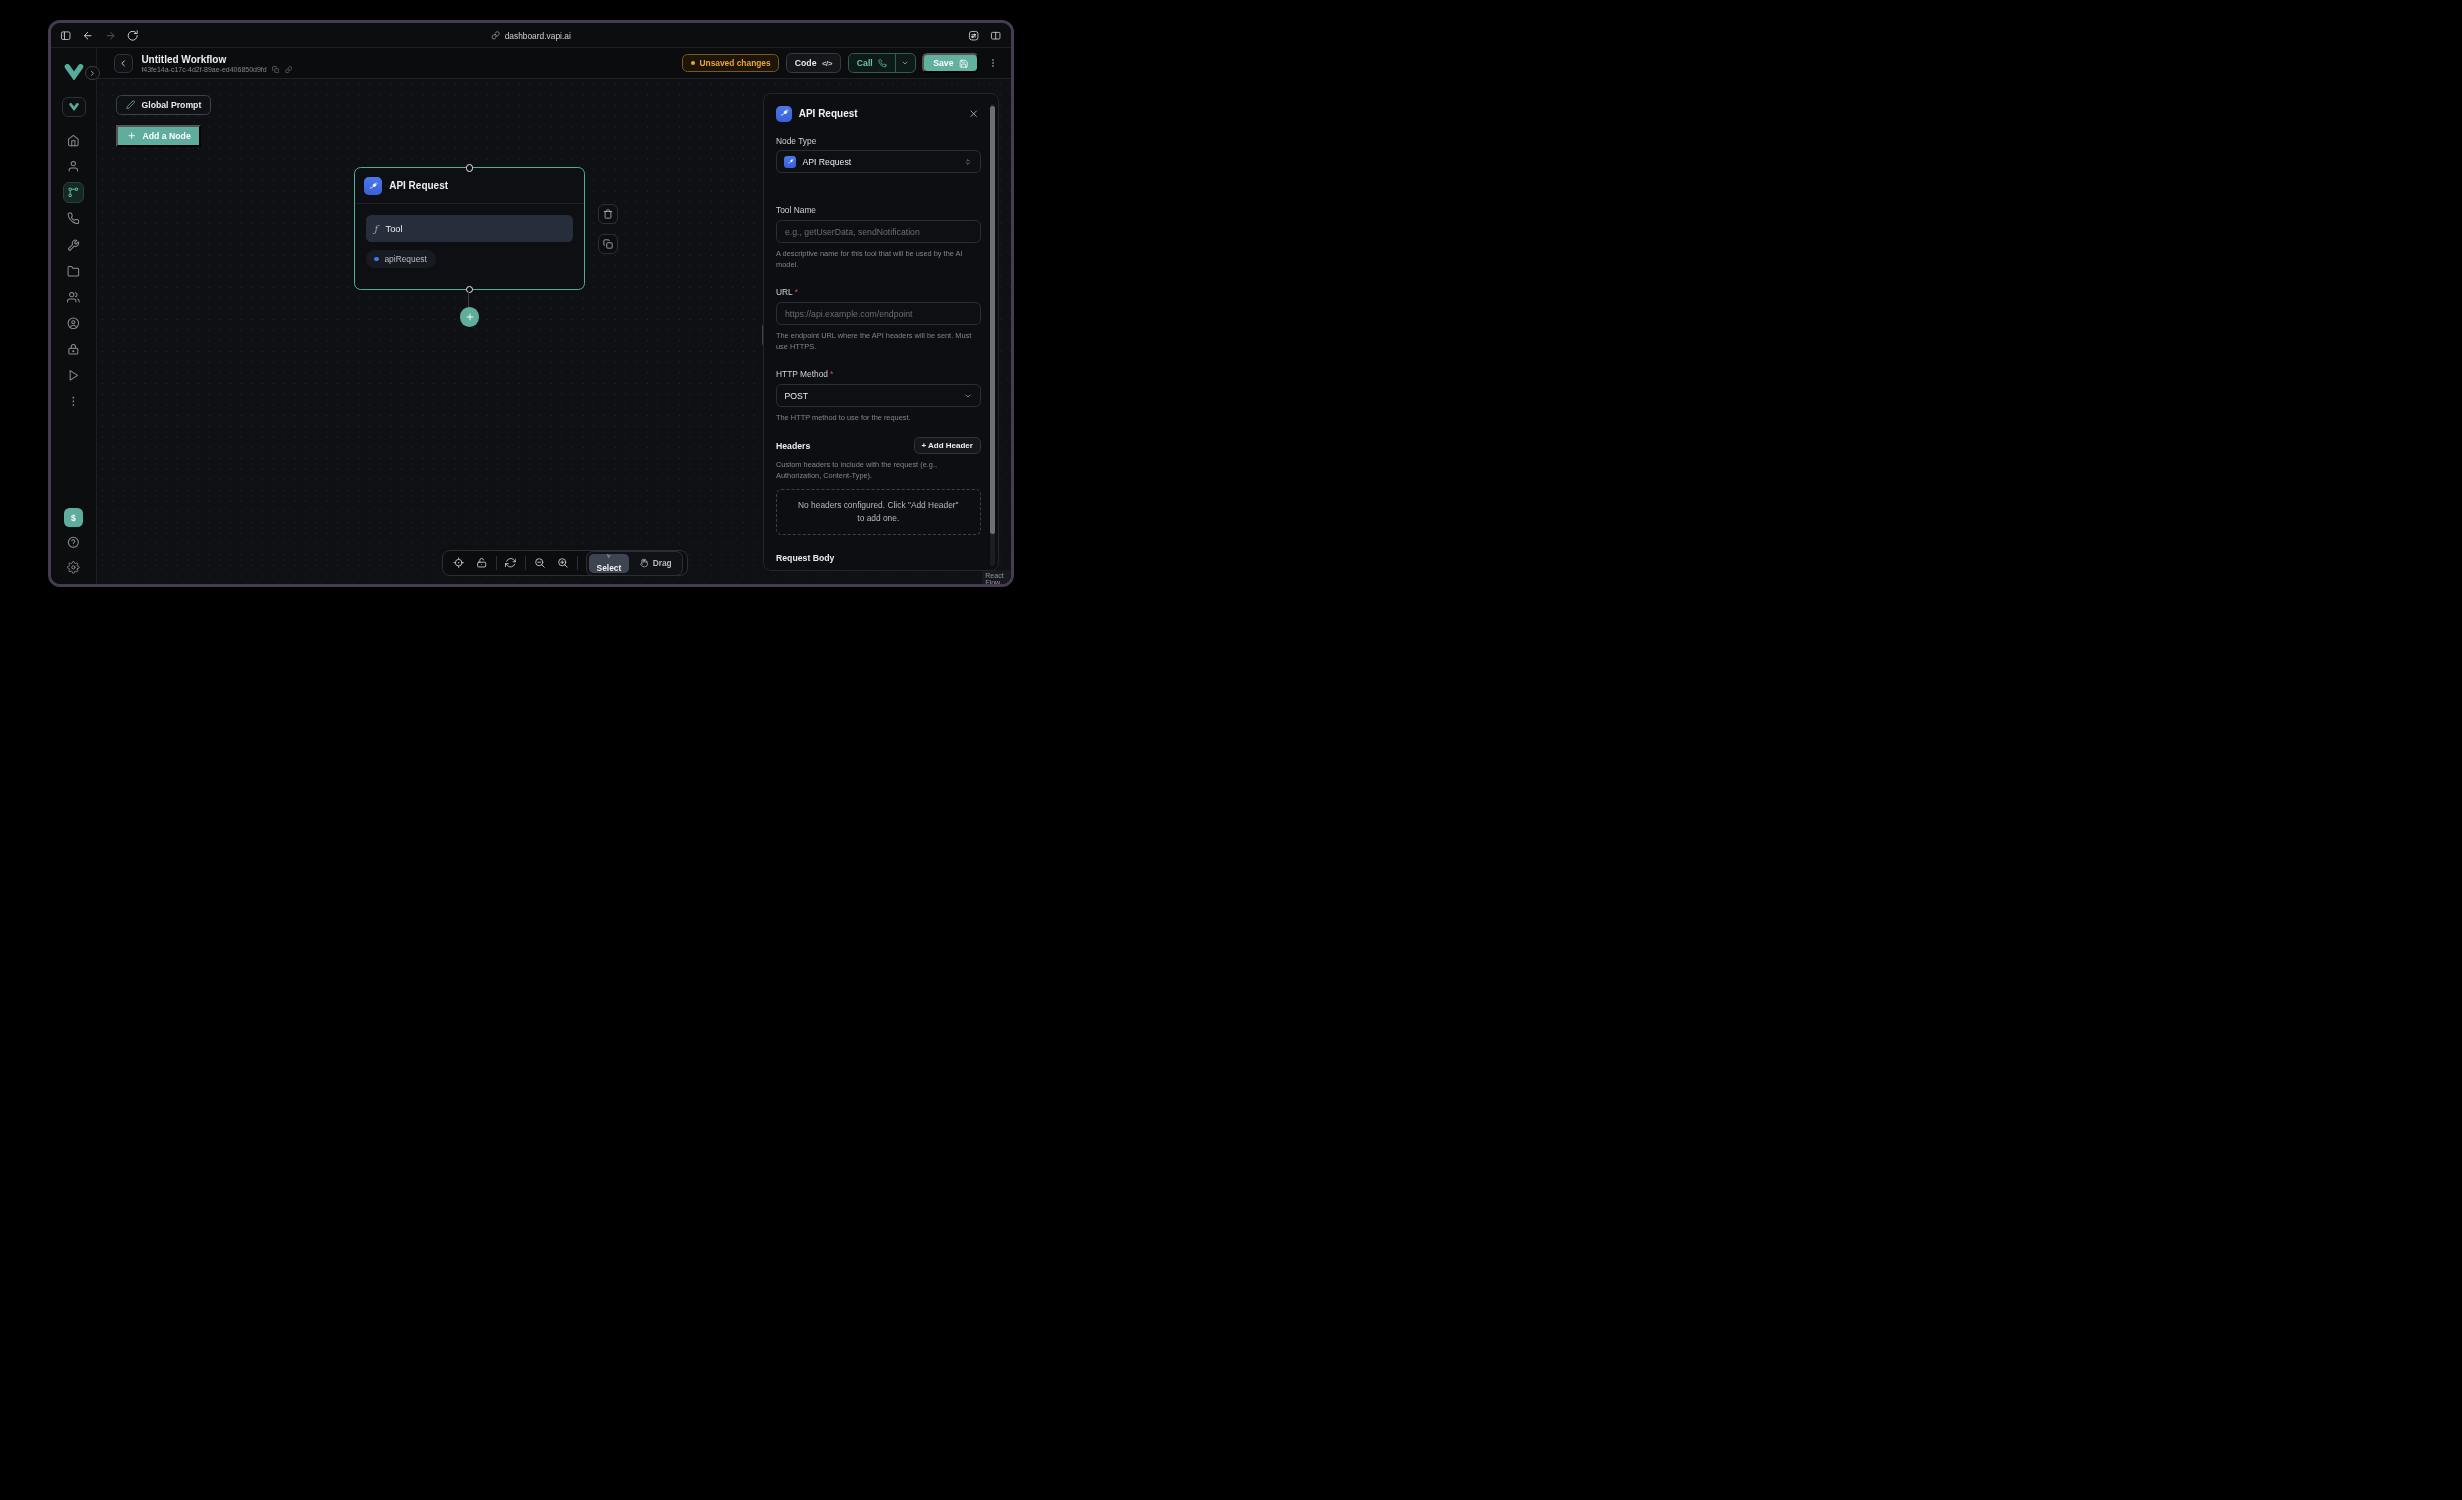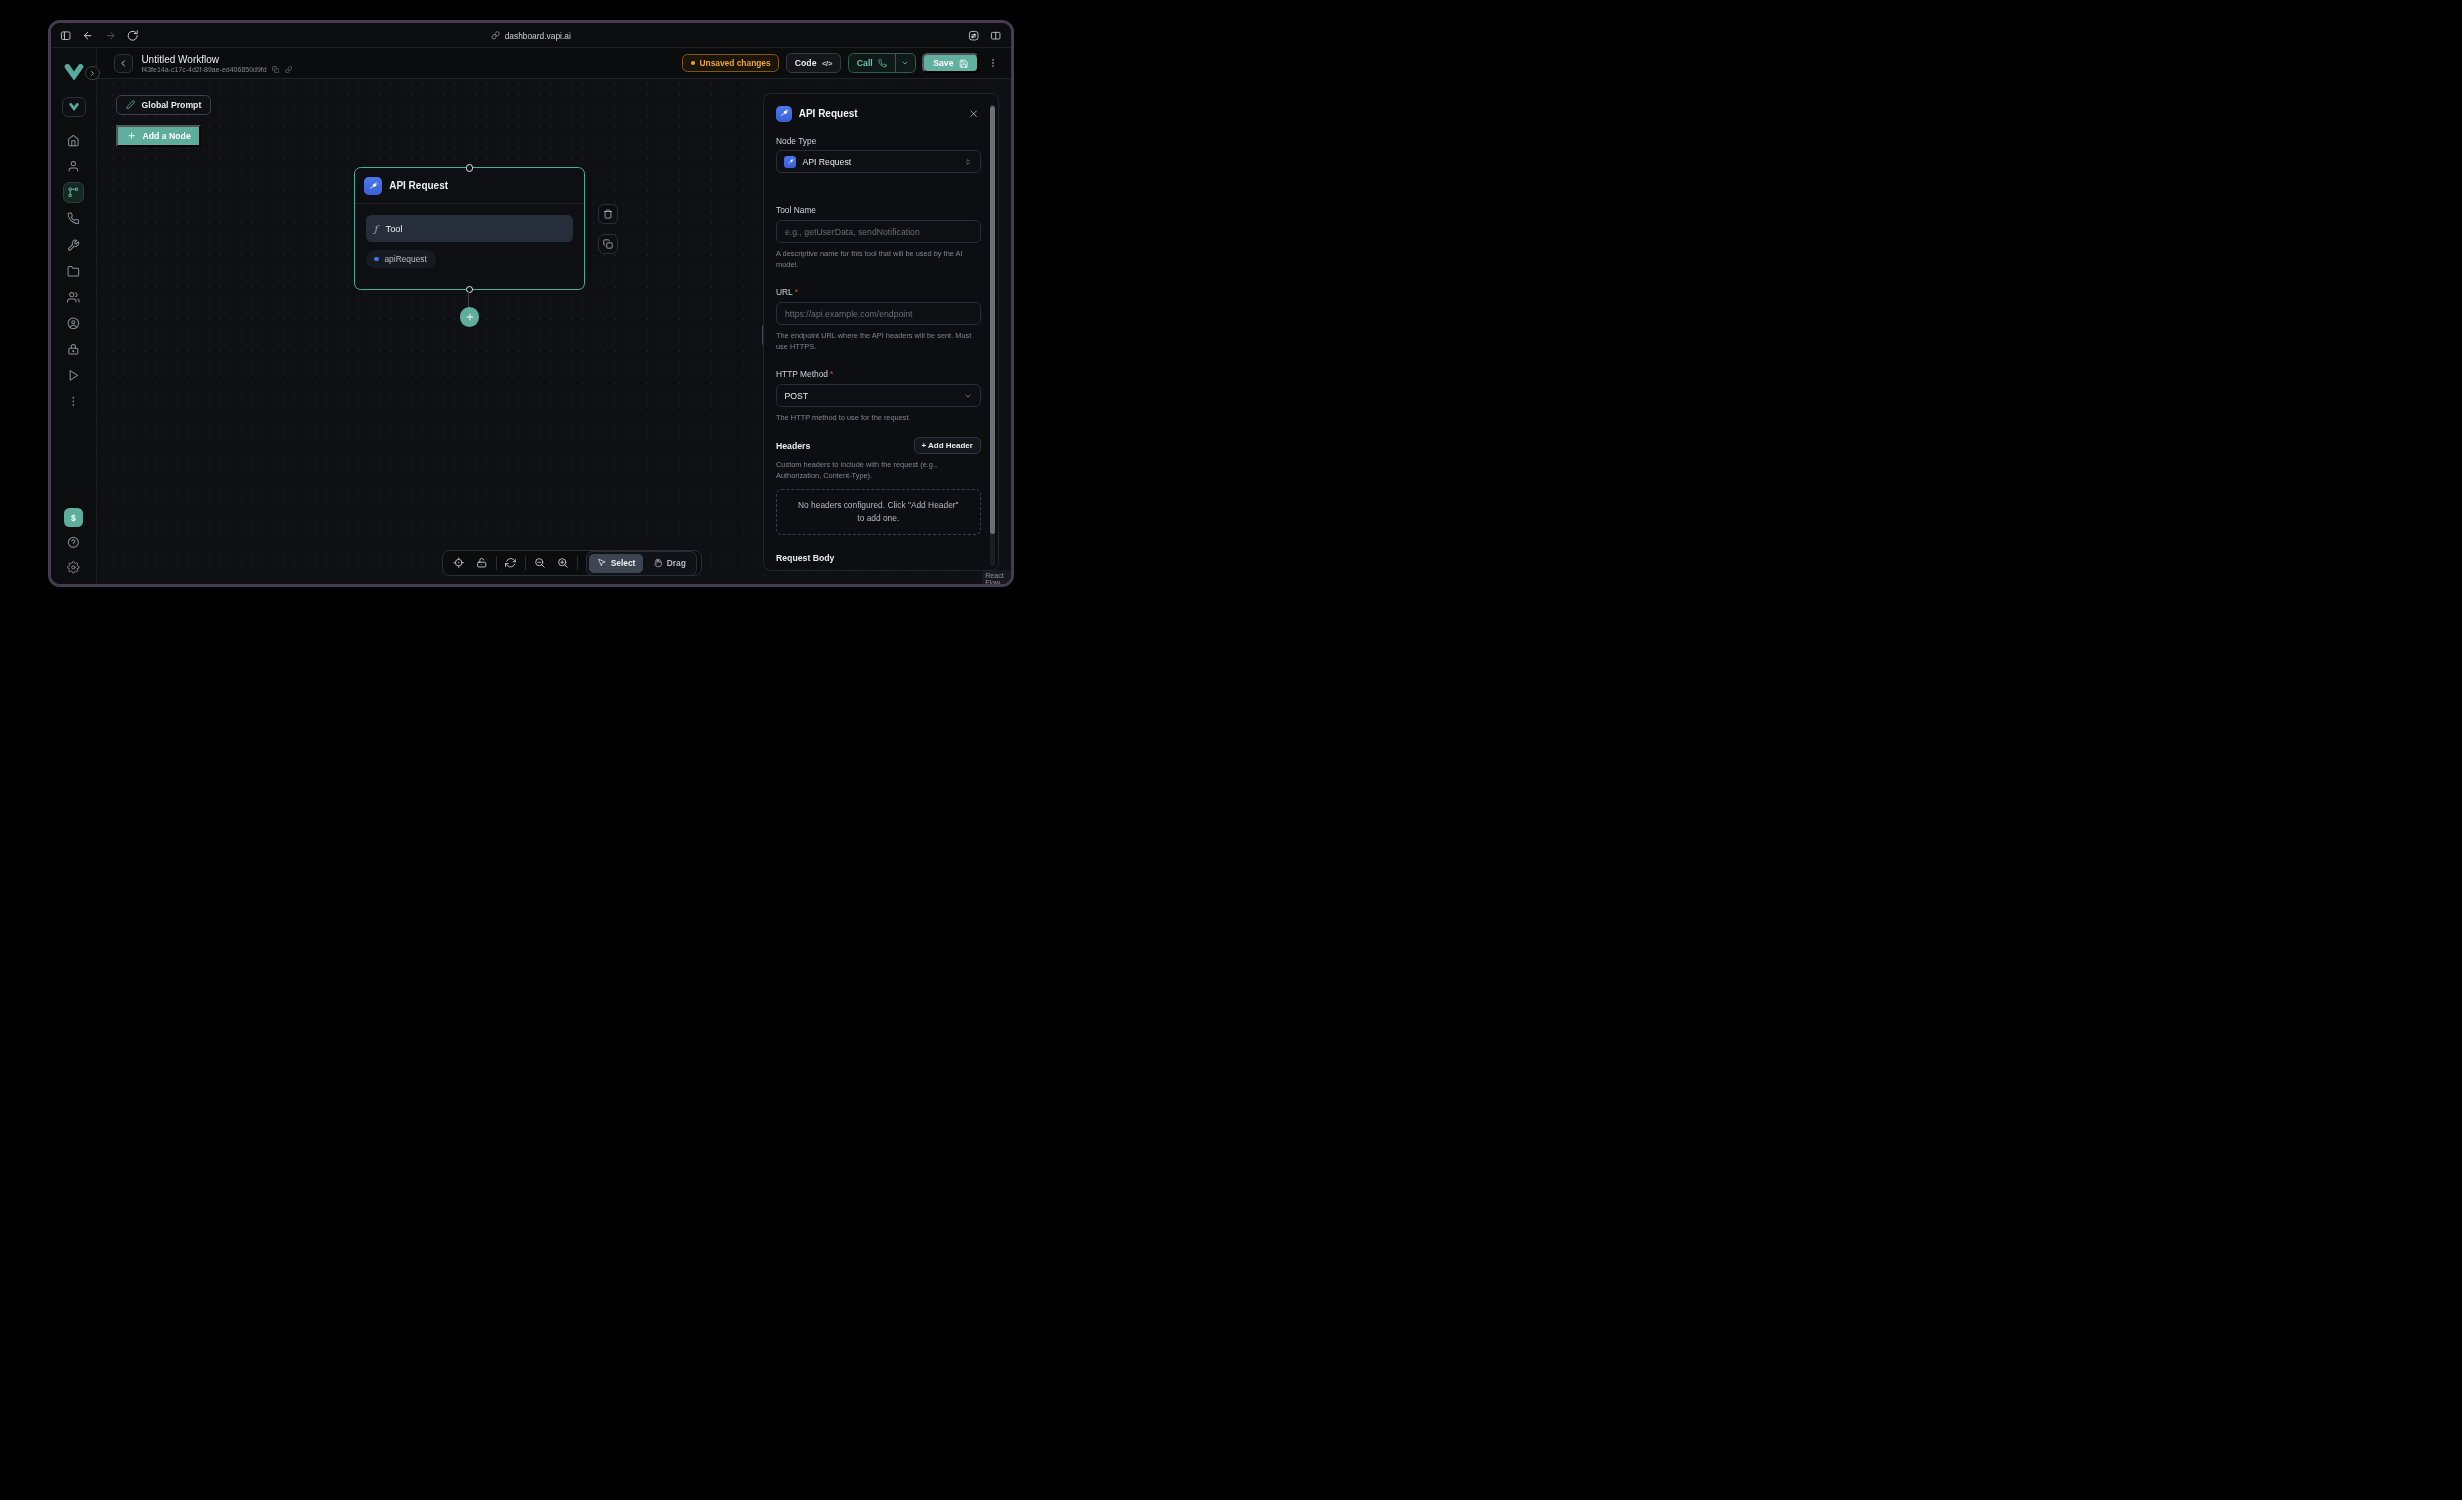--- a/index.html
+++ b/index.html
@@ -46,21 +46,21 @@
   .side-ic svg { width:12.7px; height:12.7px; }
 
   
   .main { flex:1; display:flex; flex-direction:column; min-width:0; }
   .app-header { height:31px; background:#0b0c0e; border-bottom:0.7px solid #1f2126;
     display:flex; align-items:center; padding:0 10.7px 0 16.7px; flex:none; }
   .back-btn { width:19px; height:19px; border-radius:5.4px; border:0.7px solid #31343b; background:#101114;
     color:#e4e6e9; display:flex; align-items:center; justify-content:center; }
   .back-btn svg { width:8.7px; height:8.7px; }
   .title-block { margin-left:8.7px; display:flex; flex-direction:column; justify-content:center; gap:1.3px; }
-  .wf-title { font-size:10px; font-weight:400; color:#eceef0; line-height:1.1; }
+  .wf-title { font-size:10px; font-weight:700; color:#eceef0; line-height:1.1; }
   .wf-id-row { display:flex; align-items:center; gap:5.4px; color:#82878e; }
   .wf-id { font-size:7px; }
   .wf-id-row svg { width:7.4px; height:7.4px; }
   .hdr-right { margin-left:auto; display:flex; align-items:center; gap:6.7px; }
   .badge-unsaved { height:18px; display:flex; align-items:center; gap:4.7px; padding:0 7.4px; border-radius:5.4px;
     border:0.7px solid #7e571f; background:#1d1508; color:#e7a63c; font-size:8.4px; font-weight:600; }
   .badge-dot { width:4px; height:4px; border-radius:50%; background:#e7a63c; }
   .btn-code { height:20px; display:flex; align-items:center; gap:5.4px; padding:0 8px; border-radius:5.4px;
     border:0.7px solid #353b46; background:#14161a; color:#e6e8ea; font-size:8.7px; font-weight:600; }
   .code-glyph { font-size:7.7px; color:#c3c7cc; letter-spacing:-0.3px; }
@@ -122,21 +122,21 @@
   
   .flow-bar { position:absolute; left:345px; top:471px; height:25.4px; display:flex; align-items:center;
     padding:0 4px; border-radius:8px; border:0.7px solid #2b2e35; background:#0b0c0e; }
   .fb-btn { width:23px; height:23px; display:flex; align-items:center; justify-content:center; color:#c6c9ce; }
   .fb-btn svg { width:11.4px; height:11.4px; }
   .fb-sep { width:0.7px; height:14.7px; background:#2b2e35; margin:0 2.7px; }
   .seg { margin-left:5.4px; display:flex; padding:2px; gap:1.3px; border-radius:6.7px; border:0.7px solid #2b2e35; background:#101216; }
   .seg-item { height:19px; display:flex; align-items:center; gap:4.7px; padding:0 8px; border-radius:4.7px;
     font-size:8.4px; font-weight:600; color:#b6bac0; }
   .seg-item svg { width:9.4px; height:9.4px; }
-  .seg-item.active { background:#3d4553; color:#eef0f2; }
+  .seg-item.active { background:#3d4553; color:#eef0f2;flex-direction:column; }
 
   .rf-tag { position:absolute; left:885px; top:491px; font-size:7px; color:#90959c;
     background:#17191e; padding:1.3px 3.3px; border-radius:2px; }
   .resize-handle { position:absolute; left:665px; top:246px; width:2px; height:20px; border-radius:1.3px; background:#41454c; }
 
   
   .panel { position:absolute; left:666px; top:13.4px; width:236px; height:478px; background:#0d0e11;
     border:0.7px solid #23252b; border-radius:8px; padding:12px 17.4px 0 12px; overflow:hidden; }
   .p-header { display:flex; align-items:center; gap:6.7px; margin-bottom:14px; }
   .p-header .blue-ic { width:16px; height:16px; }

